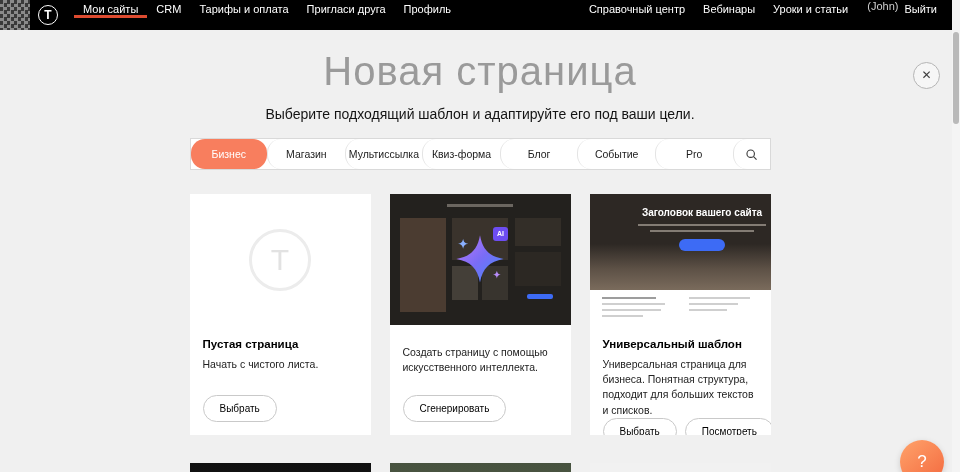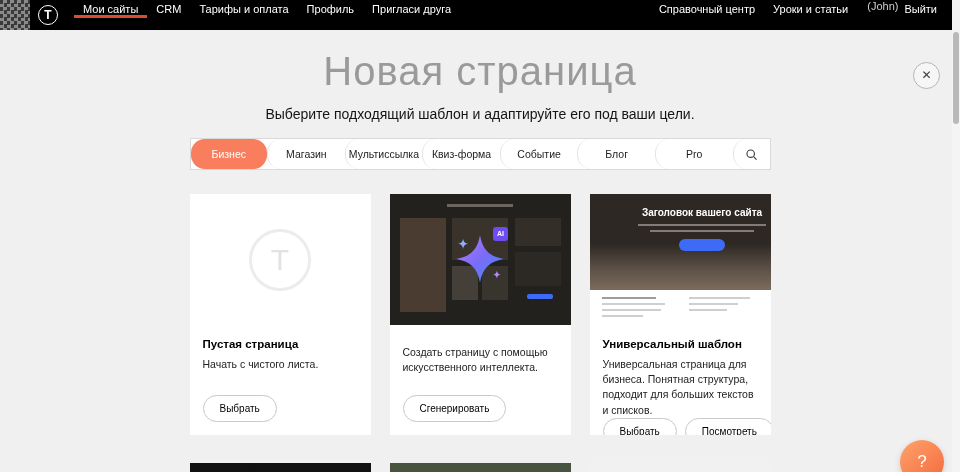--- a/index.html
+++ b/index.html
@@ -107,48 +107,49 @@
 
   <header class="navbar">
     <div class="texture"></div>
     <div class="logo">
       <span>T</span>
     </div>
     <nav class="nav-left">
       <a class="nav-item active">Мои сайты</a>
       <a class="nav-item">CRM</a>
       <a class="nav-item">Тарифы и оплата</a>
+      <a class="nav-item">Пригласи друга</a>
       <a class="nav-item">Профиль</a>
-      <a class="nav-item">Пригласи друга</a>
     </nav>
     <div class="nav-spacer"></div>
     <nav class="nav-right">
       <a class="nav-item">Справочный центр</a>
+      <a class="nav-item">Вебинары</a>
       <a class="nav-item">Уроки и статьи</a>
       <span class="nav-user">(John)</span>
       <a class="nav-item logout">Выйти</a>
     </nav>
   </header>
 
   <main class="main">
 
     <button class="close-btn">
       <span>✕</span>
     </button>
 
     <h1 class="title">Новая страница</h1>
     <p class="subtitle">Выберите подходящий шаблон и адаптируйте его под ваши цели.</p>
 
     <div class="tabs">
       <div class="tab active">Бизнес</div>
       <div class="tab">Магазин</div>
       <div class="tab">Мультиссылка</div>
       <div class="tab">Квиз-форма</div>
+      <div class="tab">Блог</div>
       <div class="tab">Событие</div>
-      <div class="tab">Блог</div>
       <div class="tab">Pro</div>
       <div class="tab search">
         <svg width="13" height="13" viewBox="0 0 16 16">
           <circle cx="7" cy="7" r="4.6" fill="none" stroke="#3c3c3c" stroke-width="1.4"></circle>
           <line x1="10.6" y1="10.6" x2="14.2" y2="14.2" stroke="#3c3c3c" stroke-width="1.4"></line>
         </svg>
       </div>
     </div>
 
     <div class="cards">

